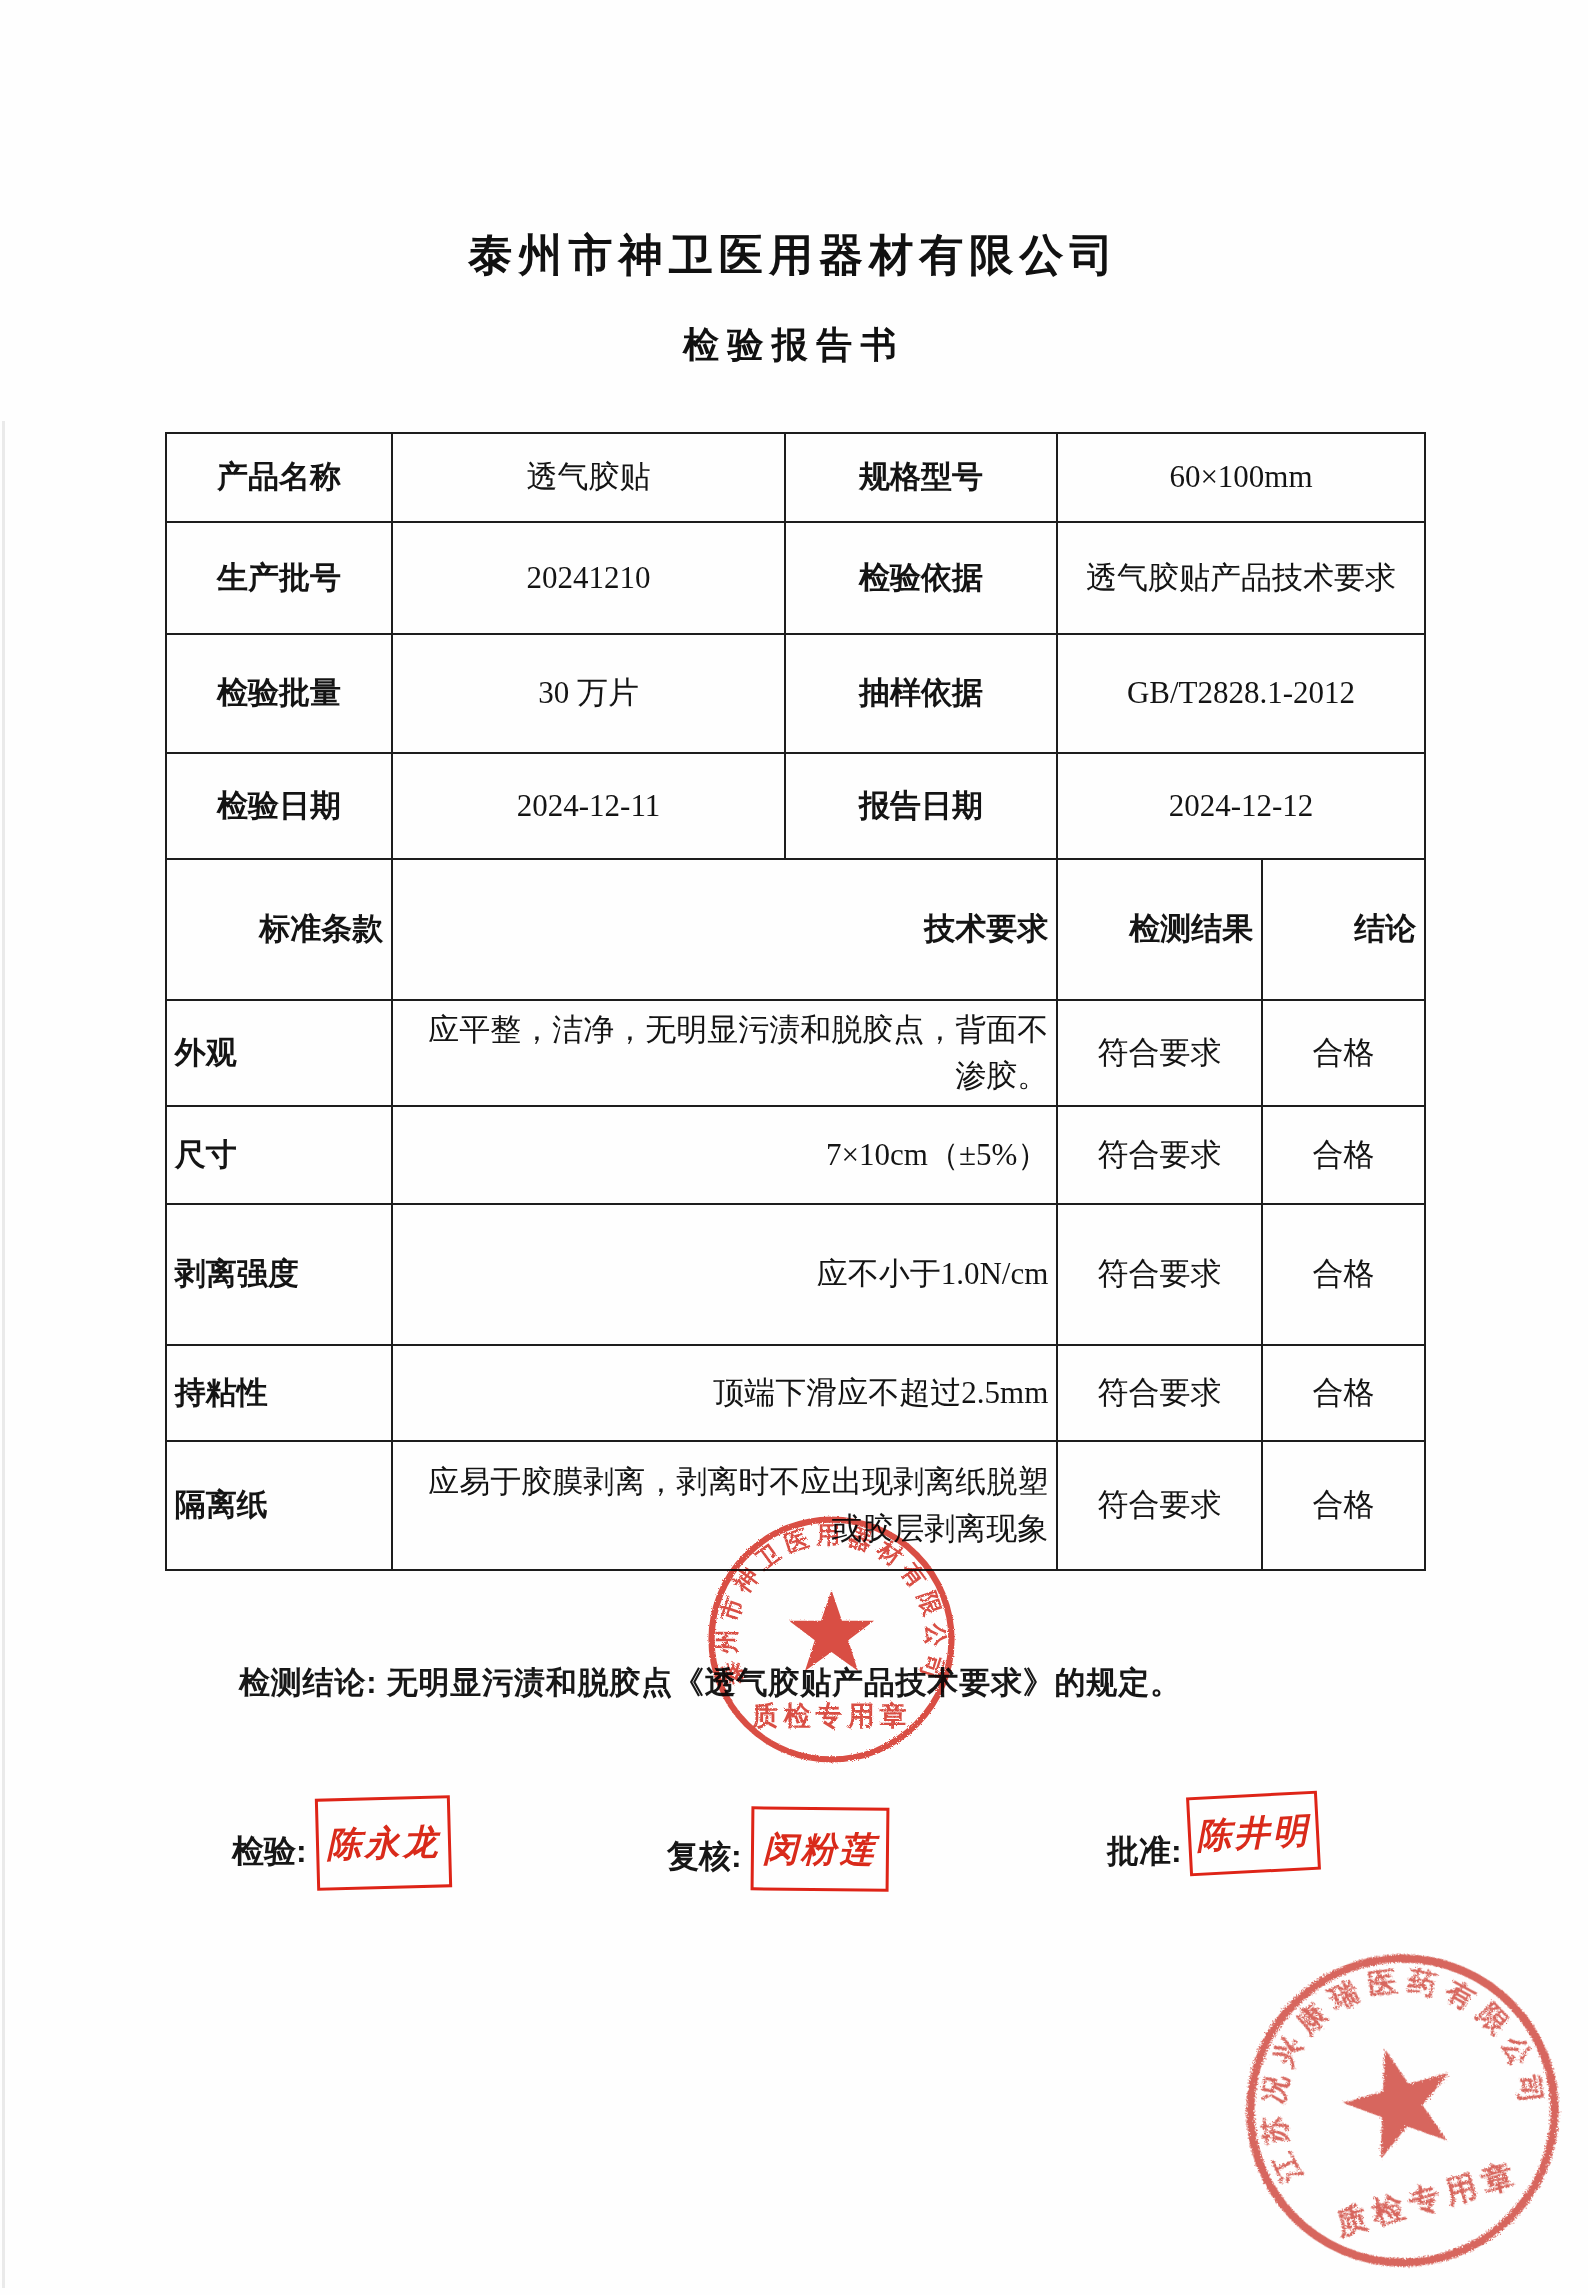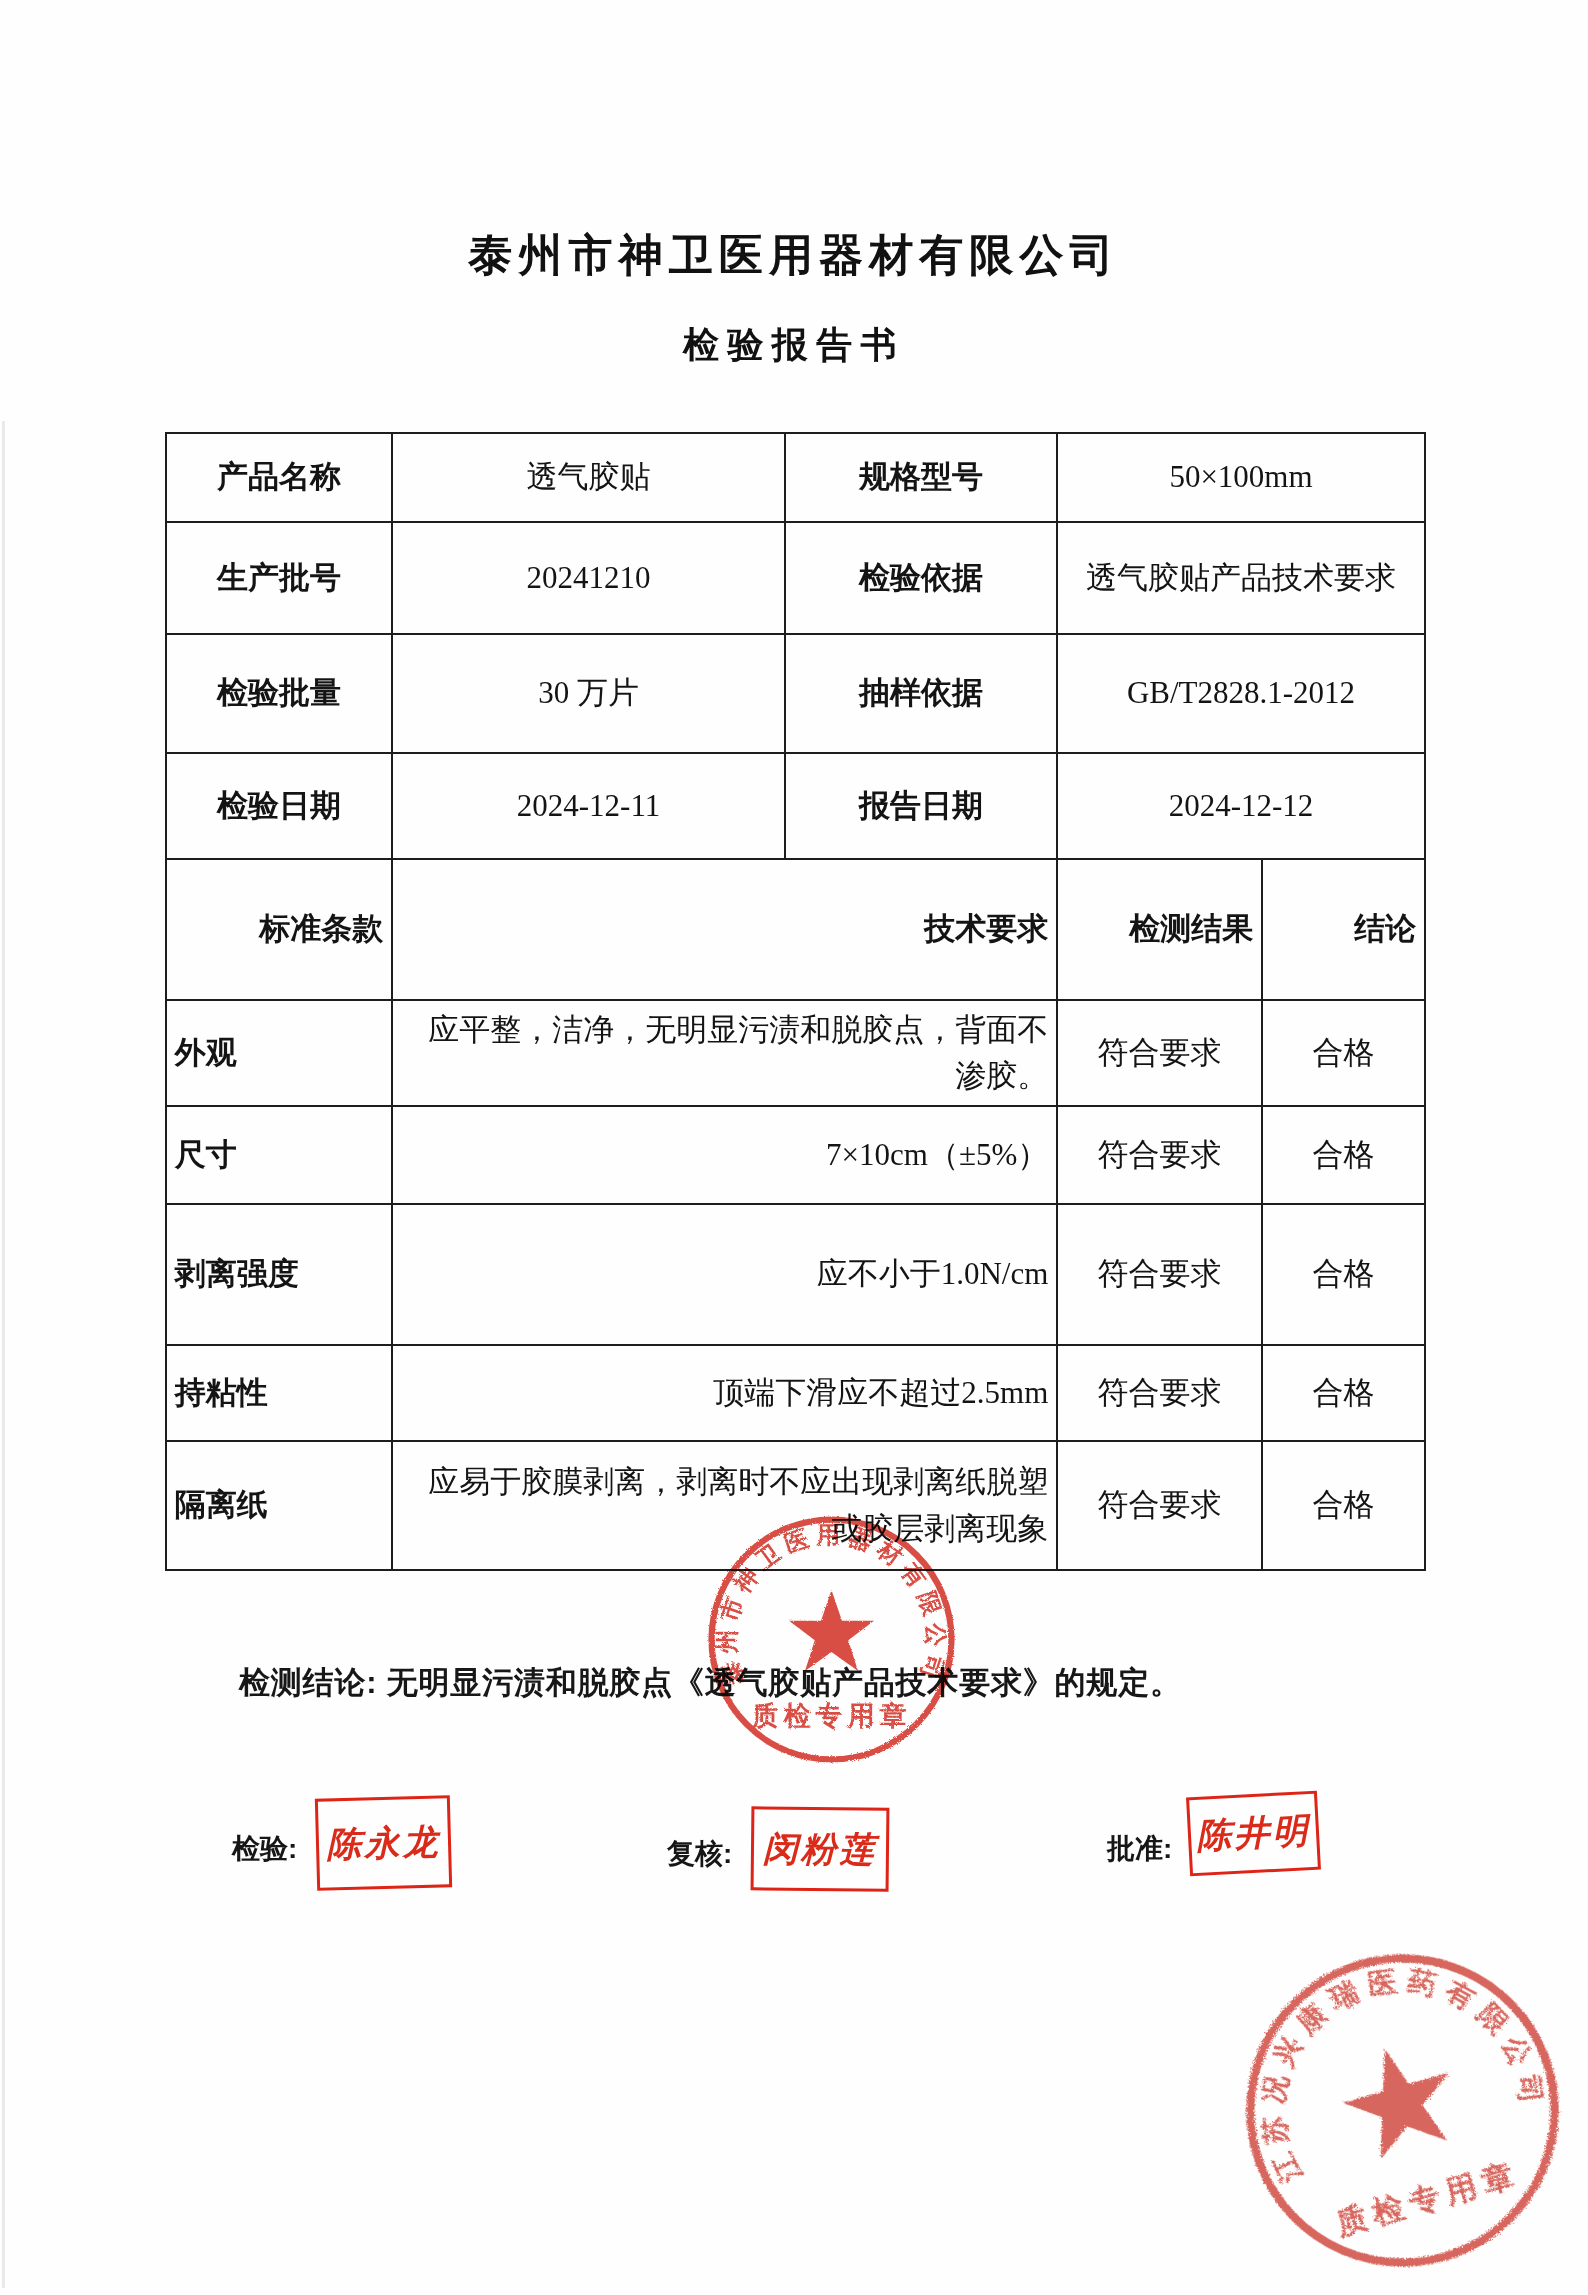--- a/index.html
+++ b/index.html
@@ -43,21 +43,21 @@
   td.concl{text-align:center;border-radius:6px;}
   
   .conclusion{
     left:239px;top:1662px;width:1148px;
     font-family:"Liberation Sans", sans-serif;font-weight:bold;
     font-size:31px;color:#171717;letter-spacing:0.8px;
   }
   
   .sig-label{
     font-family:"Liberation Sans", sans-serif;font-weight:bold;
-    font-size:28px;color:#161616;
+    font-size:32px;color:#161616;
   }
   .name-stamp{
     border:3.8px solid #de2417;color:#d92a1a;
     display:flex;align-items:center;justify-content:center;
     font-family:"DejaVu Serif", serif;font-style:italic;font-weight:bold;
     font-size:35px;letter-spacing:3.1px;
     background:rgba(255,255,255,0);
   }
   #stamp1{left:316px;top:1797px;width:129px;height:86px;transform:rotate(-1.5deg);}
   #stamp2{left:751px;top:1807px;width:132px;height:78px;transform:rotate(0.6deg);}
@@ -82,21 +82,21 @@
       <col style="width:393px">
       <col style="width:272px">
     <col style="width:205px">
       <col style="width:163px">
   </colgroup>
   <tbody>
     <tr class="hr1">
       <td class="lbl">产品名称</td>
       <td class="val">透气胶贴</td>
       <td class="lbl">规格型号</td>
-      <td class="val" colspan="2">50×100mm</td>
+      <td class="val" colspan="2">60×100mm</td>
     </tr>
     <tr class="hr2">
       <td class="lbl">生产批号</td>
       <td class="val">20241210</td>
       <td class="lbl">检验依据</td>
       <td class="val" colspan="2">透气胶贴产品技术要求</td>
     </tr>
     <tr class="hr3">
       <td class="lbl">检验批量</td>
       <td class="val">30 万片</td>

